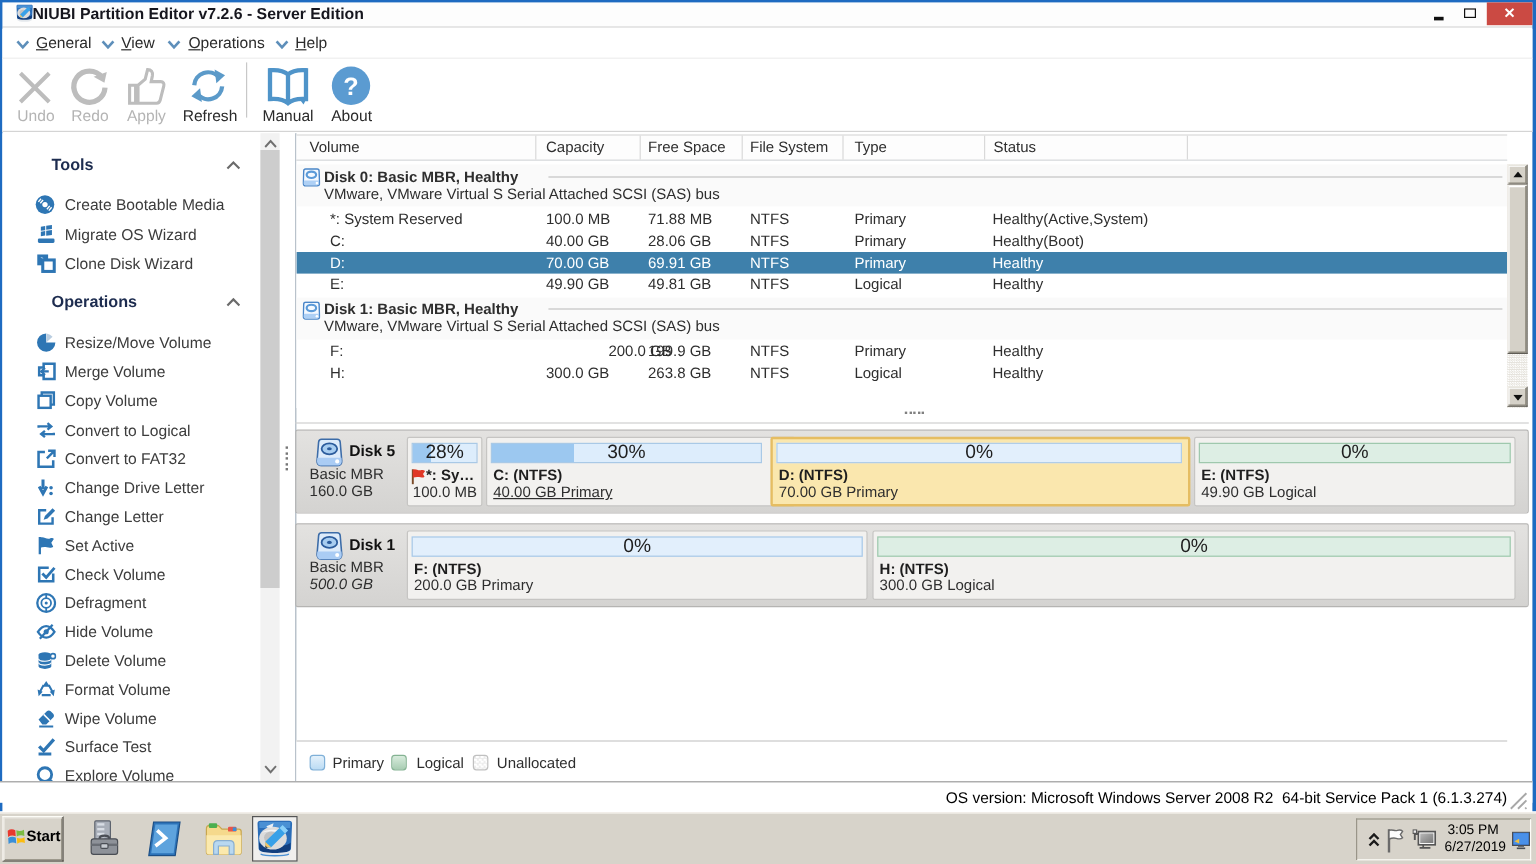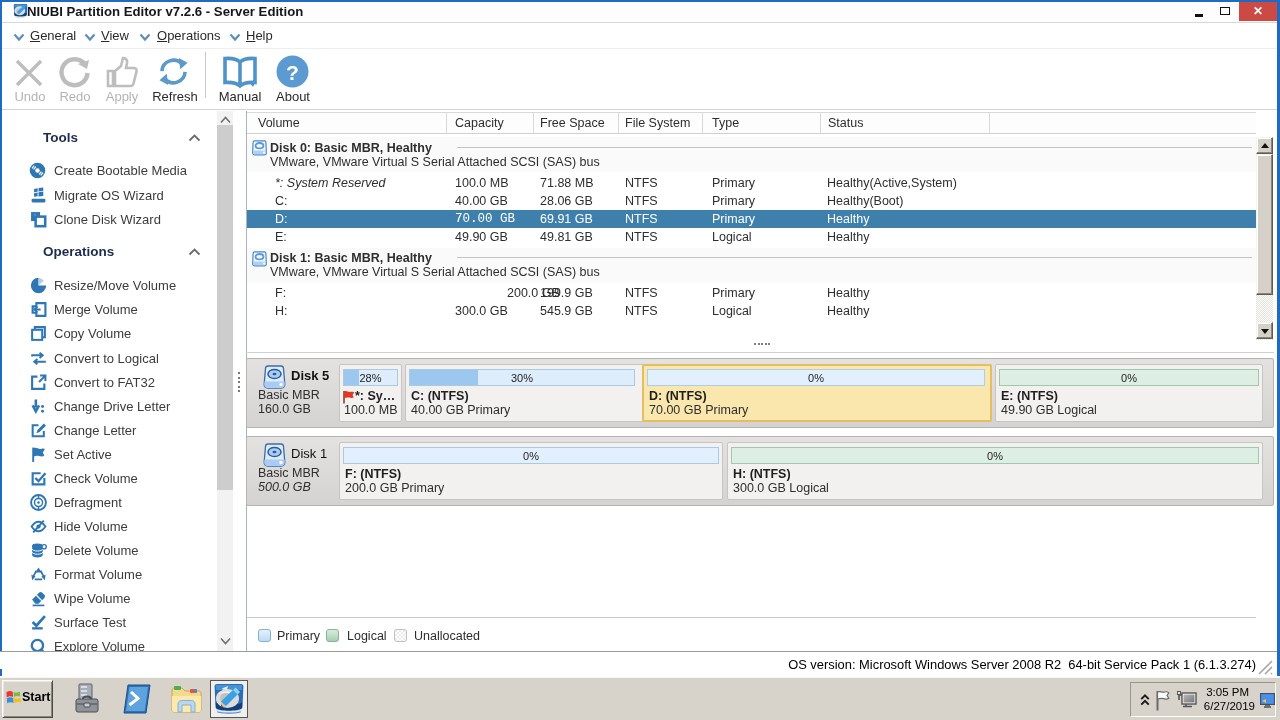--- a/index.html
+++ b/index.html
@@ -45,21 +45,21 @@
 .grow { left:247px; width:1009px; height:35px; background:#fafafa; }
 .graytxt { color:#8a8a8a; }
 .cell { position:absolute; font-size:12.5px; color:#2e2e2e; }
 .selcell { color:#fff; }
 
 .sb { background:#d5d1c8; border-top:1px solid #f5f3ef; border-left:1px solid #f5f3ef; border-right:1px solid #5f5c55; border-bottom:1px solid #5f5c55; box-shadow:inset -1px -1px 0 #8a8679, inset 1px 1px 0 #fff; }
 #vsTrack { left:1256px; top:137px; width:17px; height:203px; background:repeating-conic-gradient(#ffffff 0 25%, #e4e1da 0 50%) 0 0/2px 2px; }
 
 .dpanel { left:246px; width:1028px; background:linear-gradient(#e3e2e0,#d4d3d1); border:1px solid #b5b4b2; border-radius:2px; }
 .pblock { position:absolute; background:#f2f1ef; border:1px solid #c6c5c3; border-radius:2px; }
-.pbar { position:absolute; font-size:11px; color:#1e1e1e; text-align:center; }
+.pbar { position:absolute; font-size:16px; color:#1e1e1e; text-align:center; }
 .pname { position:absolute; font-size:12.5px; font-weight:bold; color:#1e1e1e; white-space:nowrap; }
 .psize { position:absolute; font-size:12.5px; color:#2e2e2e; white-space:nowrap; }
 
 #legend { left:247px; top:617px; width:1009px; height:34px; border-top:1px solid #c9c9c9; background:#fff; }
 .sw { width:13px; height:13px; border-radius:3px; }
 .ltxt { font-size:12.5px; color:#2e2e2e; }
 
 #statusbar { left:0px; top:651px; width:1277px; height:18px; background:#fff; border-top:1px solid #9b9b9b; }
 #ostxt { position:absolute; right:21px; top:5px; font-size:12.9px; color:#000; }
 
@@ -300,35 +300,35 @@
     <div class="abs grow" style="left:0;top:3px;"></div>
     <svg class="abs" style="left:5px;top:5.5px" width="15" height="16" viewBox="0 0 14 15">
         <path d="M2.5 0.8 H11.5 C12.5 0.8 13 1.4 13 2.3 L13.4 12 C13.4 13.1 12.6 14 11.4 14 H2.6 C1.4 14 0.6 13.1 0.6 12 L1 2.3 C1 1.4 1.5 0.8 2.5 0.8 Z" fill="#f4f9ff" stroke="#4a86c8" stroke-width="1.1"></path>
         <ellipse cx="7" cy="5.3" rx="3.7" ry="2.5" fill="none" stroke="#5b9ad8" stroke-width="1.7"></ellipse>
         <path d="M1.1 9.8 H12.9 L13 11.9 C13 13 12.3 13.4 11.4 13.4 H2.6 C1.7 13.4 1 13 1 11.9 Z" fill="#aed0f5"></path>
         <circle cx="11.3" cy="11.8" r="1" fill="#fff"></circle>
       </svg>
     <div class="cell" style="left:23px;top:6.5px;font-weight:bold;">Disk 0: Basic MBR, Healthy</div>
     <div class="abs" style="left:210px;top:13px;width:795px;height:1px;background:#c4c4c4;"></div>
     <div class="cell graytxt" style="left:23px;top:21px;">VMware, VMware Virtual S Serial Attached SCSI (SAS) bus</div>
-    <div class="cell" style="left:28px;top:41.5px;font-style:italic;">*: System Reserved</div>
+    <div class="cell" style="left:28px;top:41.5px;">*: System Reserved</div>
     <div class="cell" style="left:208px;top:41.5px;">100.0 MB</div>
     <div class="cell" style="left:293px;top:41.5px;">71.88 MB</div>
     <div class="cell" style="left:378px;top:41.5px;">NTFS</div>
     <div class="cell" style="left:465px;top:41.5px;">Primary</div>
     <div class="cell" style="left:580px;top:41.5px;">Healthy(Active,System)</div>
     <div class="cell" style="left:28px;top:59.5px;">C:</div>
     <div class="cell" style="left:208px;top:59.5px;">40.00 GB</div>
     <div class="cell" style="left:293px;top:59.5px;">28.06 GB</div>
     <div class="cell" style="left:378px;top:59.5px;">NTFS</div>
     <div class="cell" style="left:465px;top:59.5px;">Primary</div>
     <div class="cell" style="left:580px;top:59.5px;">Healthy(Boot)</div>
     <div class="abs" style="left:0;top:76px;width:1009px;height:18px;background:#3e80ab;"></div>
     <div class="cell selcell" style="left:28px;top:77.5px;">D:</div>
-    <div class="cell selcell" style="left:208px;top:77.5px;font-family:Liberation Mono, monospace;">70.00 GB</div>
+    <div class="cell selcell" style="left:208px;top:77.5px;">70.00 GB</div>
     <div class="cell selcell" style="left:293px;top:77.5px;">69.91 GB</div>
     <div class="cell selcell" style="left:378px;top:77.5px;">NTFS</div>
     <div class="cell selcell" style="left:465px;top:77.5px;">Primary</div>
     <div class="cell selcell" style="left:580px;top:77.5px;">Healthy</div>
     <div class="cell" style="left:28px;top:95.5px;">E:</div>
     <div class="cell" style="left:208px;top:95.5px;">49.90 GB</div>
     <div class="cell" style="left:293px;top:95.5px;">49.81 GB</div>
     <div class="cell" style="left:378px;top:95.5px;">NTFS</div>
     <div class="cell" style="left:465px;top:95.5px;">Logical</div>
     <div class="cell" style="left:580px;top:95.5px;">Healthy</div>
@@ -343,21 +343,21 @@
     <div class="abs" style="left:210px;top:123px;width:795px;height:1px;background:#c4c4c4;"></div>
     <div class="cell graytxt" style="left:23px;top:130.5px;">VMware, VMware Virtual S Serial Attached SCSI (SAS) bus</div>
     <div class="cell" style="left:28px;top:151.5px;">F:</div>
     <div class="cell" style="left:224px;top:151.5px;margin-left:36px;">200.0 GB</div>
     <div class="cell" style="left:293px;top:151.5px;">199.9 GB</div>
     <div class="cell" style="left:378px;top:151.5px;">NTFS</div>
     <div class="cell" style="left:465px;top:151.5px;">Primary</div>
     <div class="cell" style="left:580px;top:151.5px;">Healthy</div>
     <div class="cell" style="left:28px;top:169.5px;">H:</div>
     <div class="cell" style="left:208px;top:169.5px;">300.0 GB</div>
-    <div class="cell" style="left:293px;top:169.5px;">545.9 GB</div>
+    <div class="cell" style="left:293px;top:169.5px;">263.8 GB</div>
     <div class="cell" style="left:378px;top:169.5px;">NTFS</div>
     <div class="cell" style="left:465px;top:169.5px;">Logical</div>
     <div class="cell" style="left:580px;top:169.5px;">Healthy</div>
   </div>
 
   <div class="abs" id="vsTrack"></div>
   <div class="abs sb" style="left:1256px;top:137px;width:17px;height:17px;">
       <svg class="abs" style="left:4px;top:5px" width="8" height="5" viewBox="0 0 8 5">
         <path d="M0 5 L4 0 L8 5 Z" fill="#111"></path>
       </svg>
@@ -394,21 +394,21 @@
           <path d="M2 13.5 V1" stroke="#7a4a28" stroke-width="1.6"></path>
           <path d="M2 1.5 C4.5 0 6 2.5 8.5 1.8 C10.5 1.3 11.8 2 12.3 2.6 L10.5 5 L11.8 7.2 C10.8 8.2 9 8.1 7.2 7.6 C5.5 7.2 3.5 7.6 2 8.2 Z" fill="#e03826"></path>
         </svg>
       <div class="pname" style="left:15px;top:24px;">*: Sy…</div>
       <div class="psize" style="left:4px;top:38px;">100.0 MB</div>
     </div>
 
     <div class="pblock" style="left:158px;top:5px;width:258px;height:58px;">
       <div class="pbar" style="left:3px;top:4px;width:226px;height:17px;border:1px solid #a9c9e6;background:linear-gradient(to right,#9cc8f0 68px,#ddedfc 68px);line-height:16px;">30%</div>
       <div class="pname" style="left:5px;top:24px;">C: (NTFS)</div>
-      <div class="psize" style="left:5px;top:38px;">40.00 GB Primary</div>
+      <div class="psize" style="left:5px;top:38px;text-decoration:underline;">40.00 GB Primary</div>
     </div>
 
     <div class="pblock" style="left:395px;top:5px;width:350px;height:58px;background:#fae7ae;border:2px solid #e5bd62;">
       <div class="pbar" style="left:3px;top:3px;width:338px;height:17px;border:1px solid #b0cde8;background:#e2effc;line-height:16px;">0%</div>
       <div class="pname" style="left:5px;top:23px;">D: (NTFS)</div>
       <div class="psize" style="left:5px;top:37px;">70.00 GB Primary</div>
     </div>
 
     <div class="pblock" style="left:748px;top:5px;width:268px;height:58px;">
       <div class="pbar" style="left:3px;top:4px;width:260px;height:17px;border:1px solid #9fc8ad;background:#ddeee4;line-height:16px;">0%</div>
@@ -417,21 +417,21 @@
     </div>
   </div>
   <div class="abs dpanel" style="top:436px;height:70px;">
     <svg class="abs" style="left:15px;top:6px" width="25" height="24" viewBox="0 0 25 24">
         <path d="M6 1 H19 C20.4 1 21.4 2 21.5 3.4 L22.8 19 C23 21.2 21.6 23 19.4 23 H5.6 C3.4 23 2 21.2 2.2 19 L3.5 3.4 C3.6 2 4.6 1 6 1 Z" fill="#ddebfa" stroke="#3c6ca8" stroke-width="1.3"></path>
         <ellipse cx="12.5" cy="9" rx="6.5" ry="4.6" fill="#a8cdf0" stroke="#2c5c9c" stroke-width="1.5"></ellipse>
         <ellipse cx="12.5" cy="9" rx="2" ry="1.3" fill="#2c5c9c"></ellipse>
         <path d="M2.4 16.5 H22.6 L22.8 19 C23 21.2 21.6 23 19.4 23 H5.6 C3.4 23 2 21.2 2.2 19 Z" fill="#aaccf4"></path>
         <circle cx="19" cy="19.5" r="1.7" fill="#fff"></circle>
       </svg>
-    <div class="abs" style="left:44px;top:9px;font-size:13px;font-weight:normal;color:#111;">Disk 1</div>
+    <div class="abs" style="left:44px;top:9px;font-size:13px;font-weight:bold;color:#111;">Disk 1</div>
     <div class="abs" style="left:11px;top:29px;font-size:12.5px;color:#2e2e2e;">Basic MBR</div>
     <div class="abs" style="left:11px;top:43px;font-size:12.5px;color:#2e2e2e;font-style:italic;">500.0 GB</div>
 
     <div class="pblock" style="left:92px;top:5px;width:384px;height:58px;">
       <div class="pbar" style="left:3px;top:4px;width:376px;height:17px;border:1px solid #a9c9e6;background:#e2effc;line-height:16px;">0%</div>
       <div class="pname" style="left:5px;top:24px;">F: (NTFS)</div>
       <div class="psize" style="left:5px;top:38px;">200.0 GB Primary</div>
     </div>
 
     <div class="pblock" style="left:480px;top:5px;width:536px;height:58px;">

